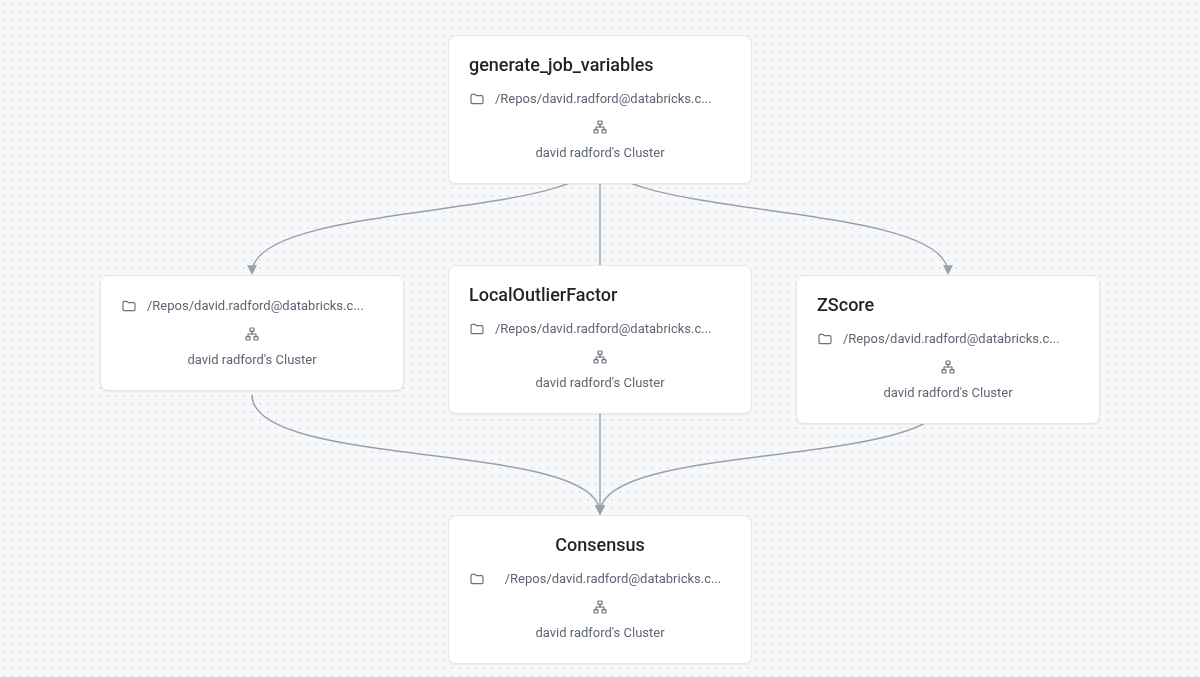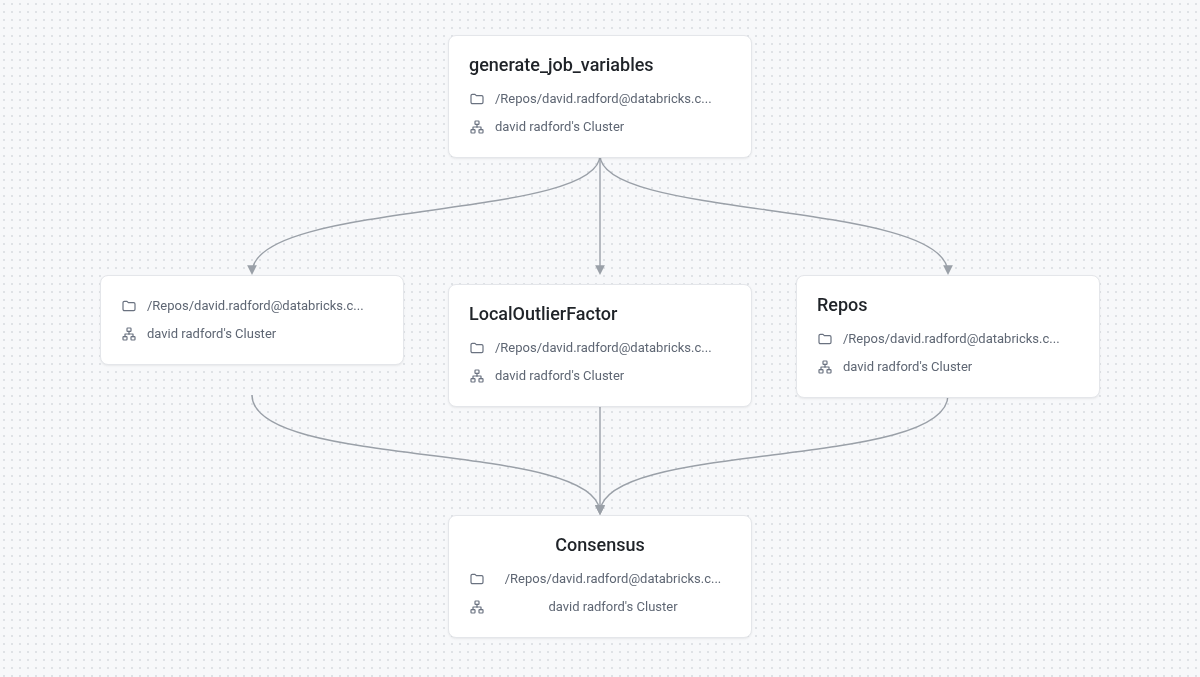--- a/index.html
+++ b/index.html
@@ -44,39 +44,39 @@
   }
   .meta {
     display: flex;
     align-items: center;
     gap: 10px;
     font-size: 13px;
     color: #5e6673;
     line-height: 1.2;
     padding: 4px 0;
   }
-  .meta + .meta { margin-top: 4px; }
+  .meta + .meta { margin-top: 4px; flex-direction: column; }
   .meta .icon {
     flex: 0 0 16px;
     width: 16px; height: 16px;
     display: inline-flex;
     align-items: center;
     justify-content: center;
     color: #6a7280;
   }
   .meta .txt {
     flex: 1 1 auto;
     white-space: nowrap;
     overflow: hidden;
     text-overflow: ellipsis;
   }
   
   #n-top    { left: 448px; top: 35px; }
   #n-left   { left: 100px; top: 275px; }
-  #n-mid    { left: 448px; top: 284px; }
+  #n-mid    { left: 448px; top: 265px; }
   #n-right  { left: 796px; top: 275px; }
   #n-bottom { left: 448px; top: 515px; text-align: center; }
 </style>
 </head>
 <body>
 
 <div class="canvas">
 
   <svg class="edges" viewBox="0 0 1200 677">
     <defs>
@@ -168,21 +168,21 @@
             <path d="M12 8v4"></path>
             <path d="M12 12H6v4"></path>
             <path d="M12 12h6v4"></path>
           </svg>
       </span>
       <span class="txt">david radford's Cluster</span>
     </div>
   </div>
 
   <div id="n-right" class="node">
-    <div class="node-title">Repos</div>
+    <div class="node-title">ZScore</div>
     <div class="meta">
       <span class="icon">
         <svg width="16" height="16" viewBox="0 0 24 24" fill="none" stroke="currentColor" stroke-width="1.8" stroke-linecap="round" stroke-linejoin="round">
             <path d="M3 7a2 2 0 0 1 2-2h4l2 2h8a2 2 0 0 1 2 2v8a2 2 0 0 1-2 2H5a2 2 0 0 1-2-2V7z"></path>
           </svg>
       </span>
       <span class="txt">/Repos/david.radford@databricks.c...</span>
     </div>
     <div class="meta">
       <span class="icon">

